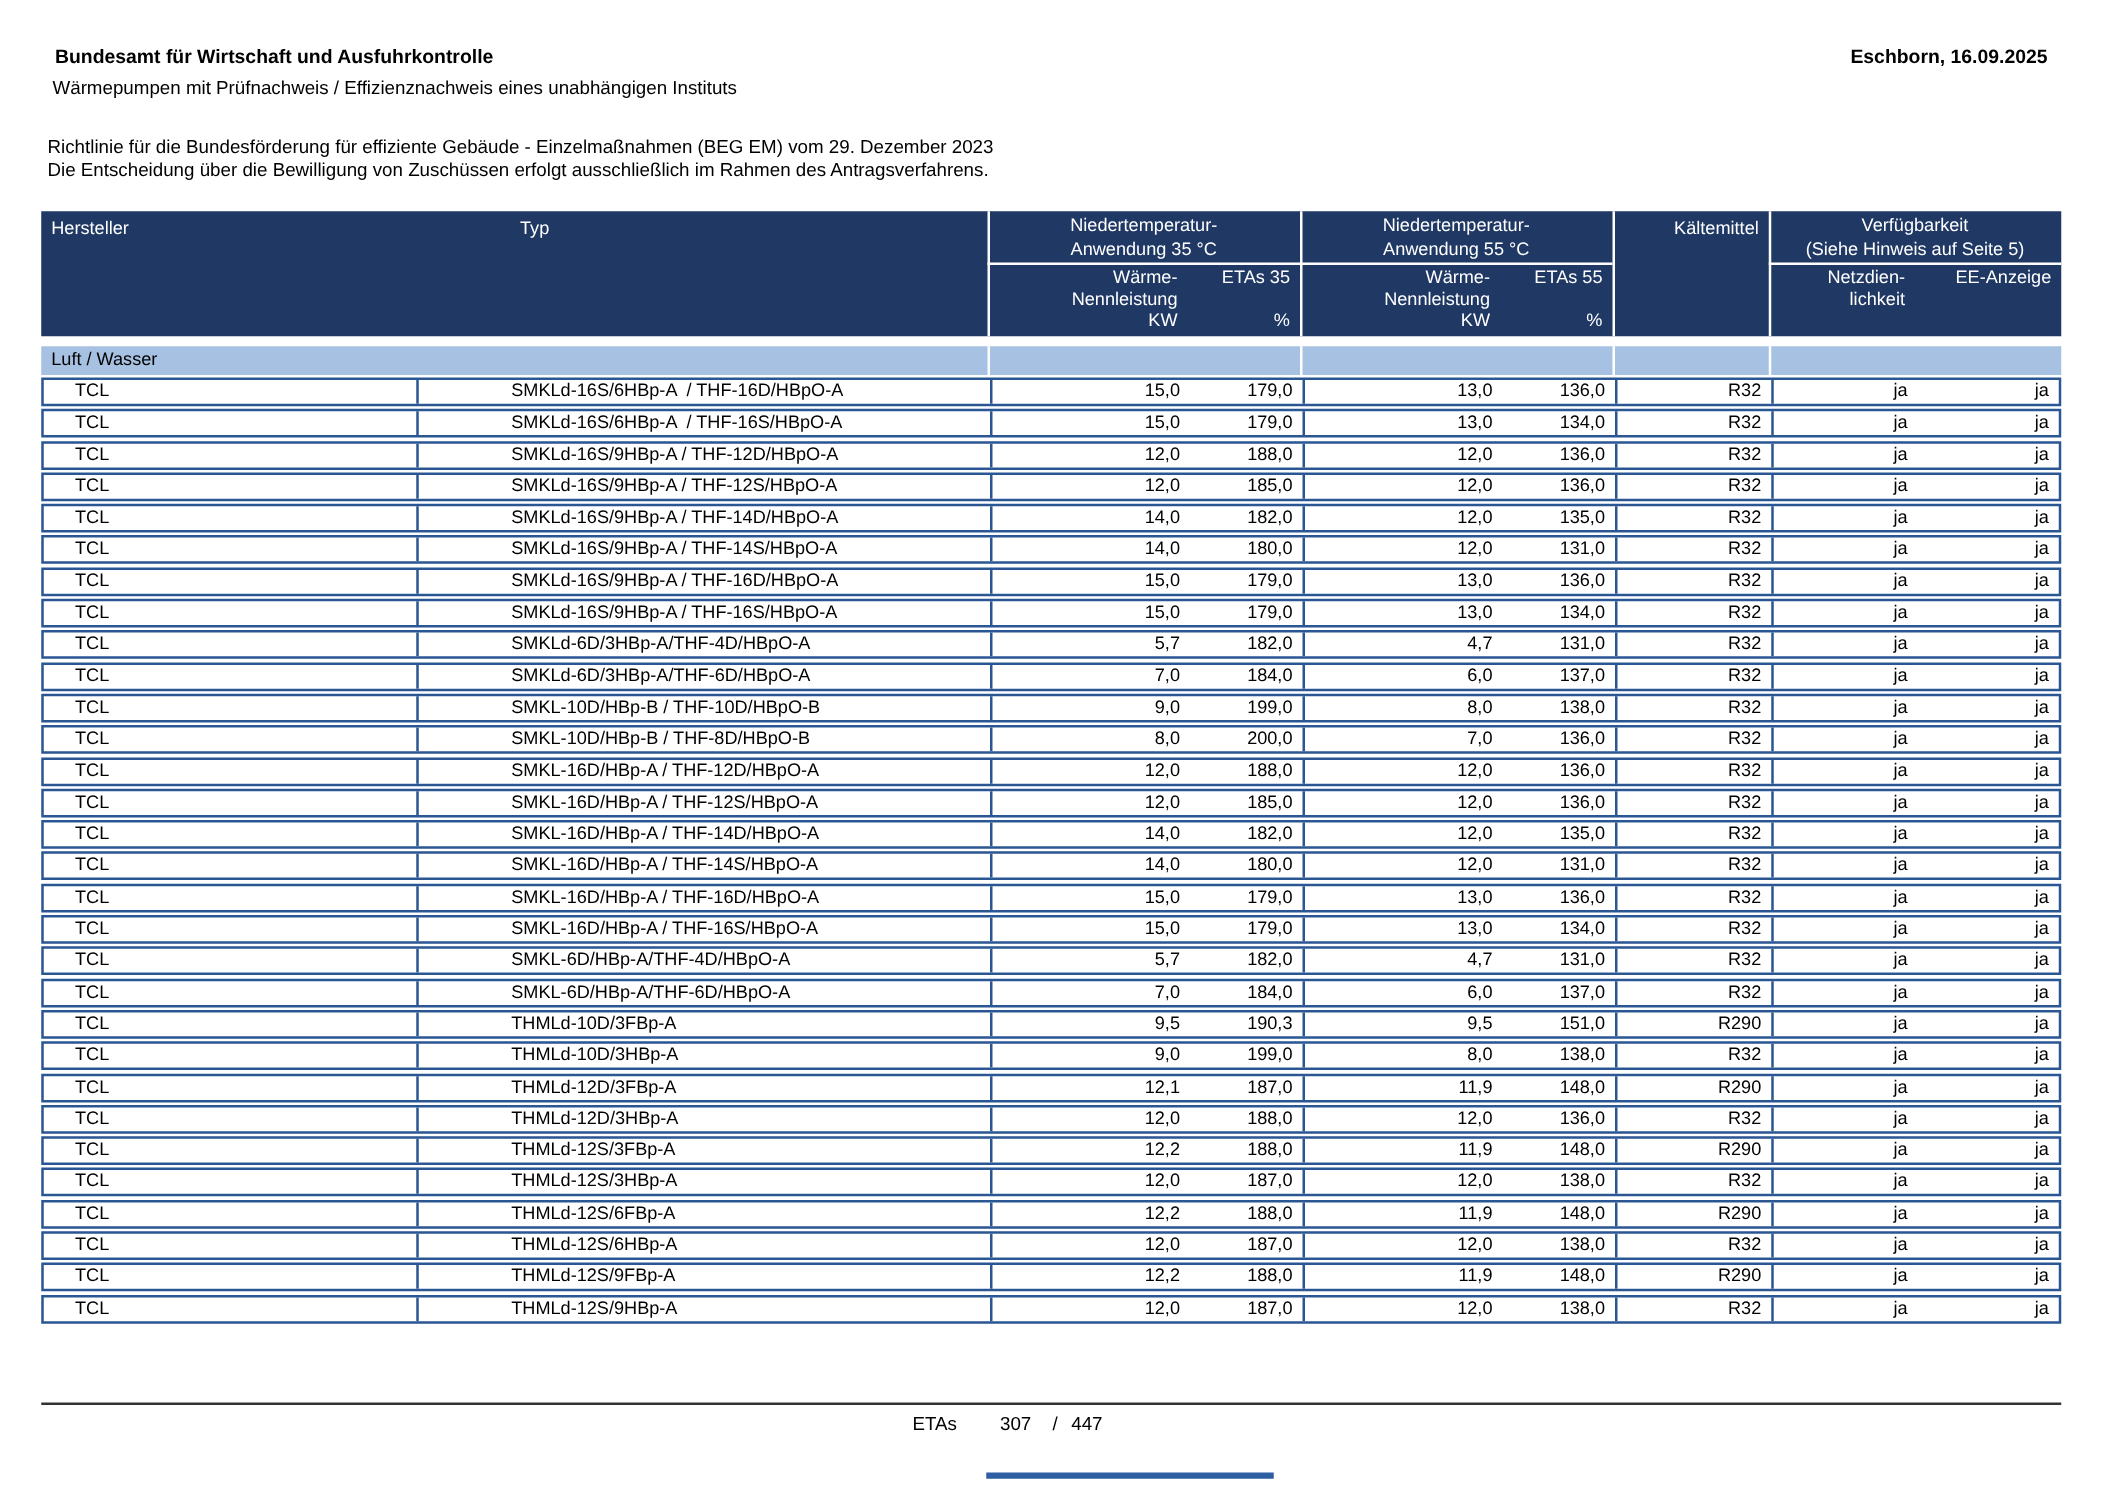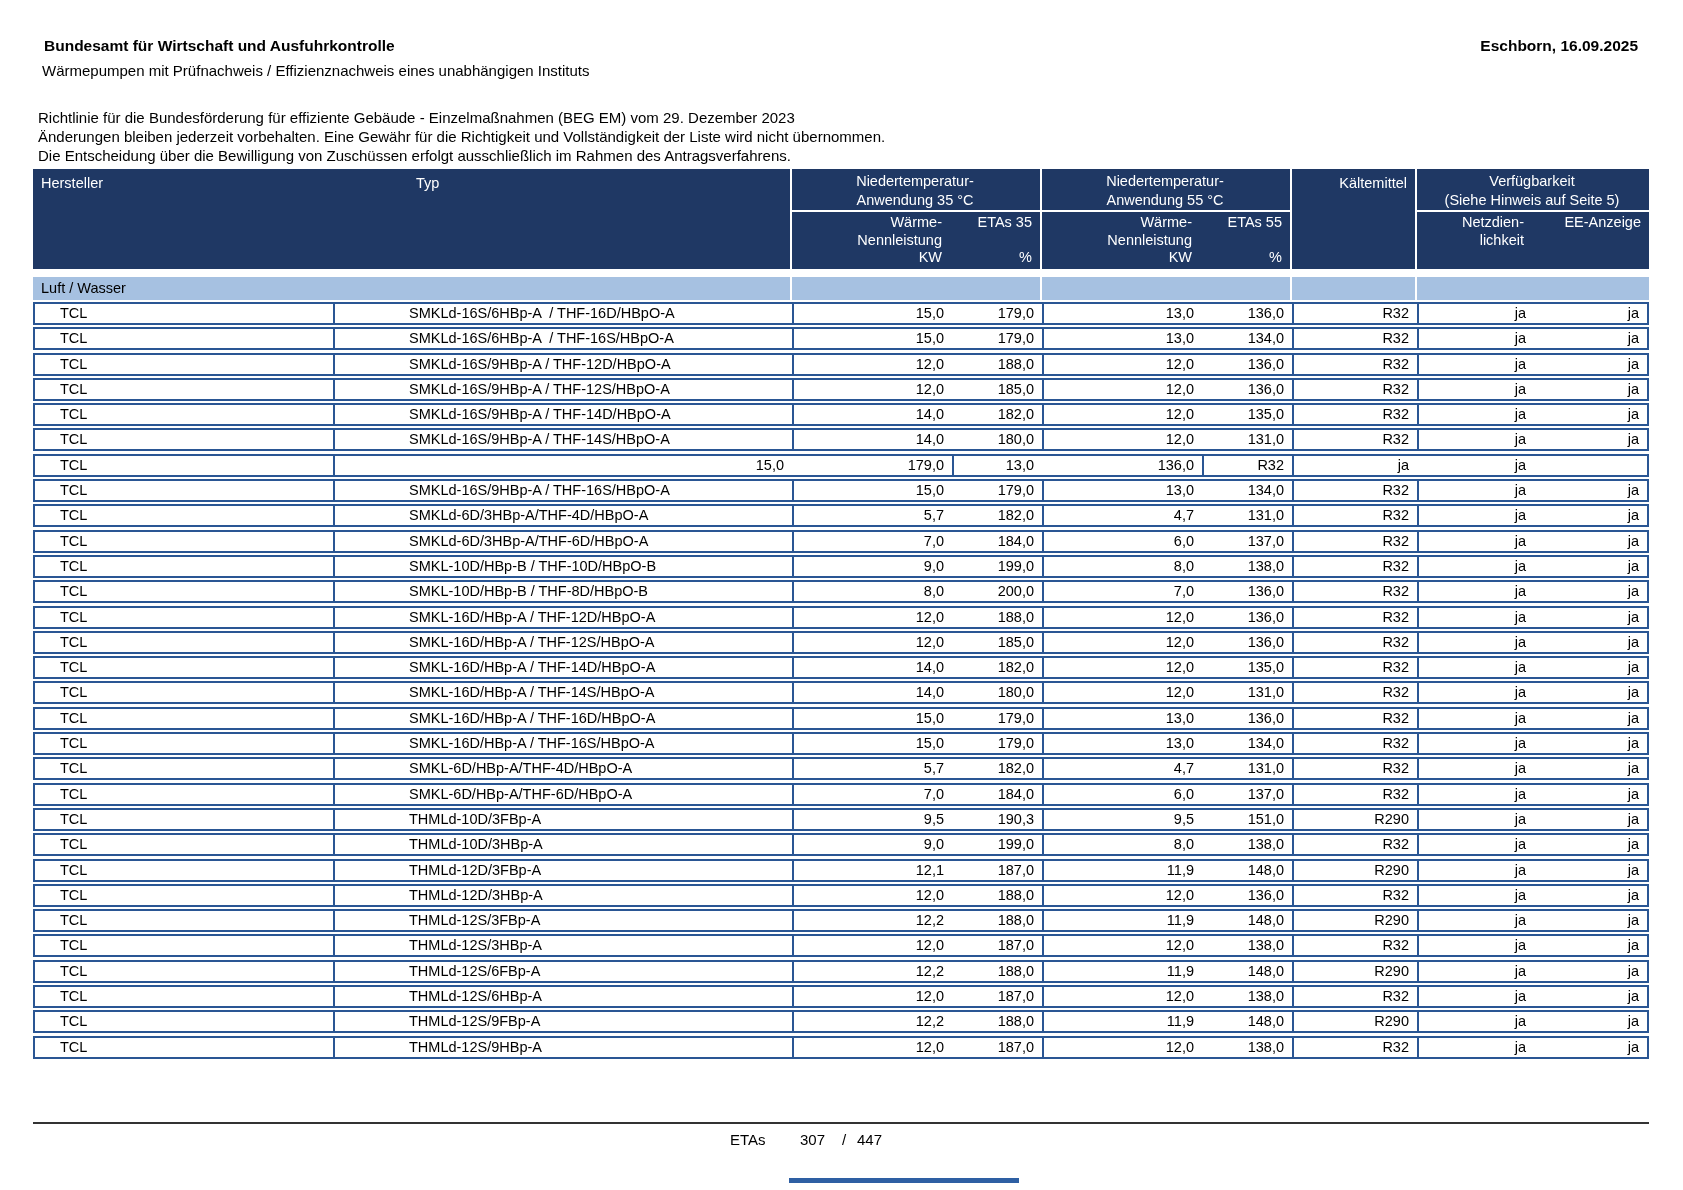--- a/index.html
+++ b/index.html
@@ -71,21 +71,20 @@
 <body>
 
 <div class="page">
 
   <div class="agency">Bundesamt für Wirtschaft und Ausfuhrkontrolle</div>
   <div class="dateline">Eschborn, 16.09.2025</div>
   <div class="subtitle">Wärmepumpen mit Prüfnachweis / Effizienznachweis eines unabhängigen Instituts</div>
 
   <div class="notice">
     <div>Richtlinie für die Bundesförderung für effiziente Gebäude - Einzelmaßnahmen (BEG EM) vom 29. Dezember 2023</div>
-    <div>Änderungen bleiben jederzeit vorbehalten. Eine Gewähr für die Richtigkeit und Vollständigkeit der Liste wird nicht übernommen.</div>
     <div>Die Entscheidung über die Bewilligung von Zuschüssen erfolgt ausschließlich im Rahmen des Antragsverfahrens.</div>
   </div>
 
   <div class="doc-table">
 
     <div class="thead">
       <div class="vline" style="left:757px"></div>
       <div class="vline" style="left:1007px"></div>
       <div class="vline" style="left:1257px"></div>
       <div class="vline" style="left:1382px"></div>
@@ -192,20 +191,21 @@
           <div class="c-num c-bl">14,0</div>
           <div class="c-num">180,0</div>
           <div class="c-num c-bl">12,0</div>
           <div class="c-num">131,0</div>
           <div class="c-num c-bl">R32</div>
           <div class="c-num c-bl">ja</div>
           <div class="c-num">ja</div>
         </div>
         <div class="row">
           <div class="c-hersteller">TCL</div>
+          <div class="c-typ">SMKLd-16S/9HBp-A / THF-16D/HBpO-A</div>
           <div class="c-num c-bl">15,0</div>
           <div class="c-num">179,0</div>
           <div class="c-num c-bl">13,0</div>
           <div class="c-num">136,0</div>
           <div class="c-num c-bl">R32</div>
           <div class="c-num c-bl">ja</div>
           <div class="c-num">ja</div>
         </div>
         <div class="row">
           <div class="c-hersteller">TCL</div>

